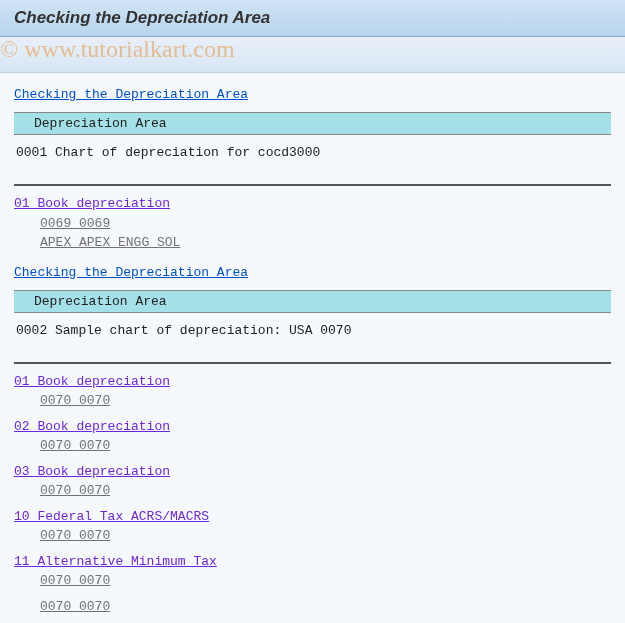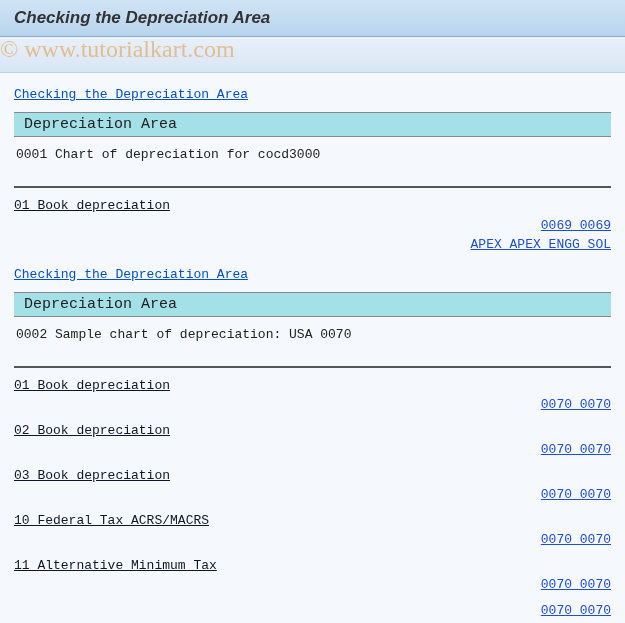--- a/index.html
+++ b/index.html
@@ -38,49 +38,48 @@
     .link-row {
       color: #0050c8;
       text-decoration: underline;
       cursor: pointer;
       margin: 6px 0 10px 0;
       display: inline-block;
     }
     .section-header {
       background: #a4e0e8;
       color: #222;
-      padding: 3px 10px;
+      padding: 3px 20px;
       border-top: 1px solid #888;
       border-bottom: 1px solid #888;
       margin: 0;
       font-family: "Courier New", monospace;
-      font-size: 15px;
+      font-size: 13px;
     }
     .chart-title {
       color: #222;
       padding: 10px 2px 24px 2px;
       border-bottom: 2px solid #555;
       margin-bottom: 8px;
     }
     .area-block {
       margin-bottom: 6px;
     }
     .area-line {
-      color: #0f172a;
+      color: #6d28d9;
       text-decoration: underline;
       cursor: pointer;
       line-height: 1.5;
     }
     .area-sub {
-      color: #1d4ed8;
+      color: #737373;
       text-decoration: underline;
       cursor: pointer;
       padding-left: 26px;
       line-height: 1.5;
-      text-align: right;
     }
     .watermark {
       position: absolute;
       top: 36px;
       left: 0;
       right: 0;
       text-align: left;
       font-family: Georgia, serif;
       font-size: 24px;
       color: rgba(230, 150, 60, 0.55);

